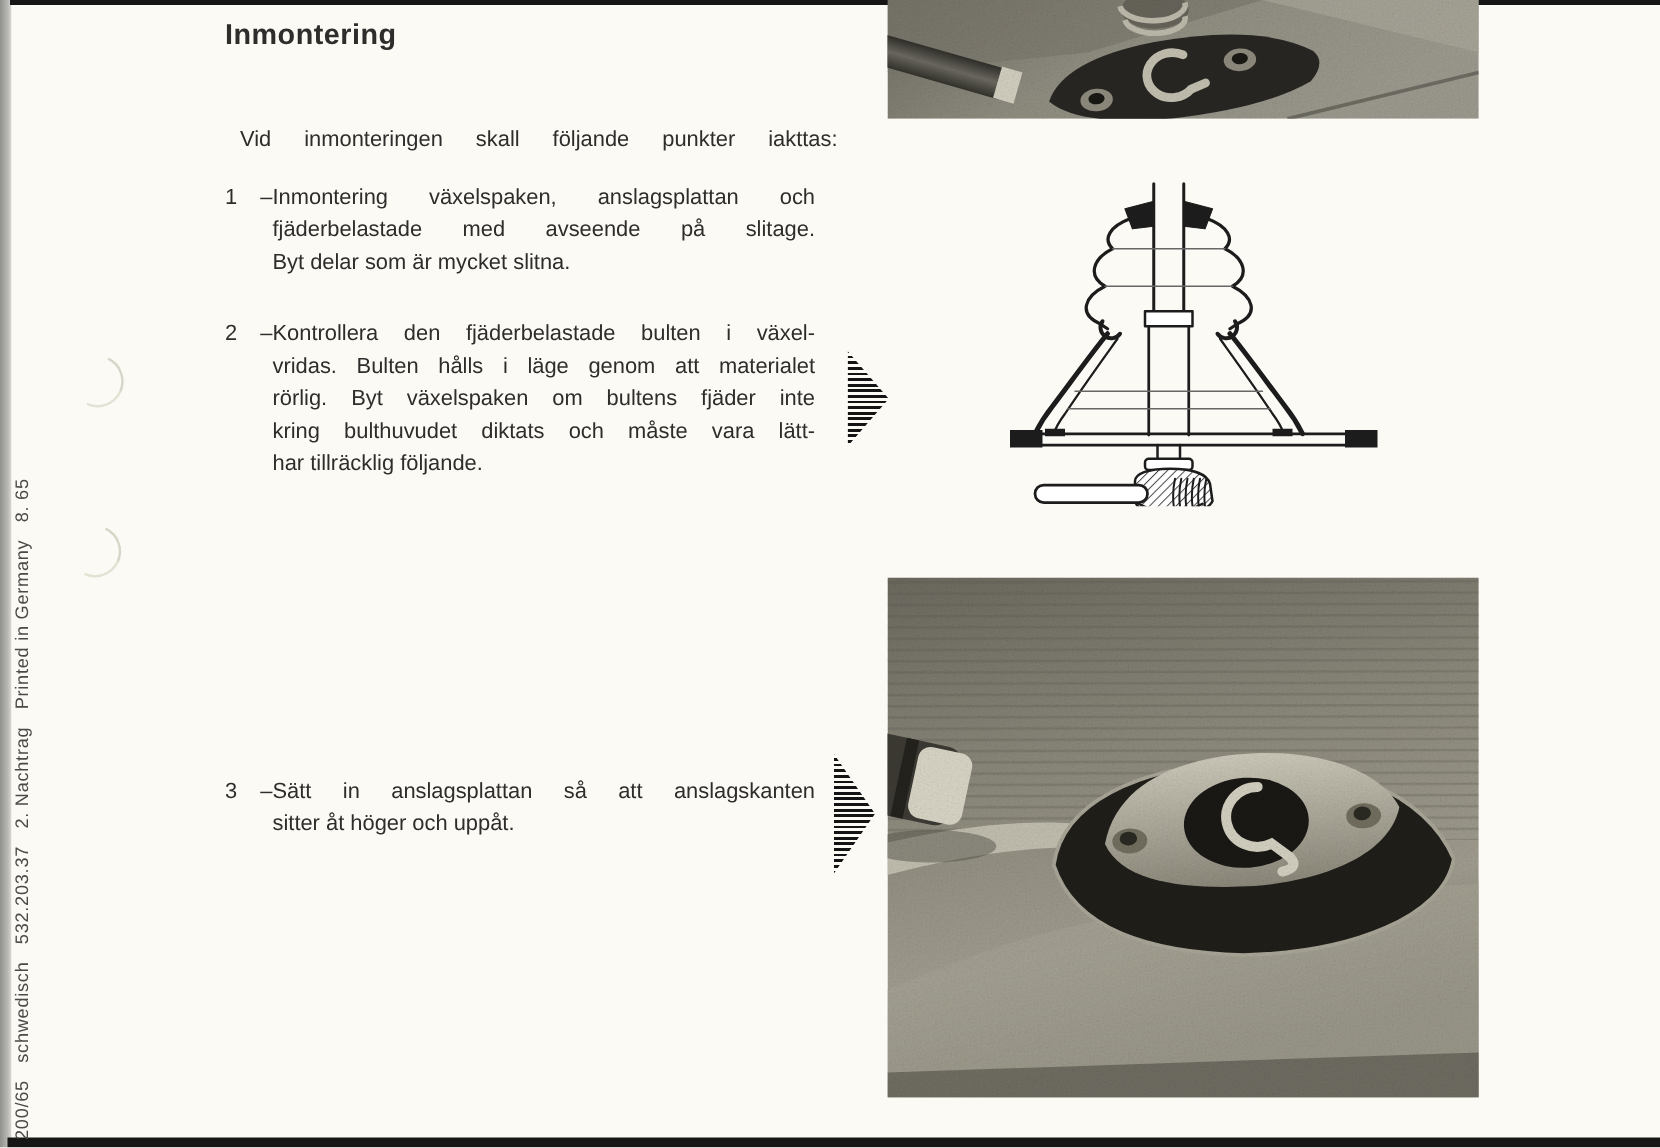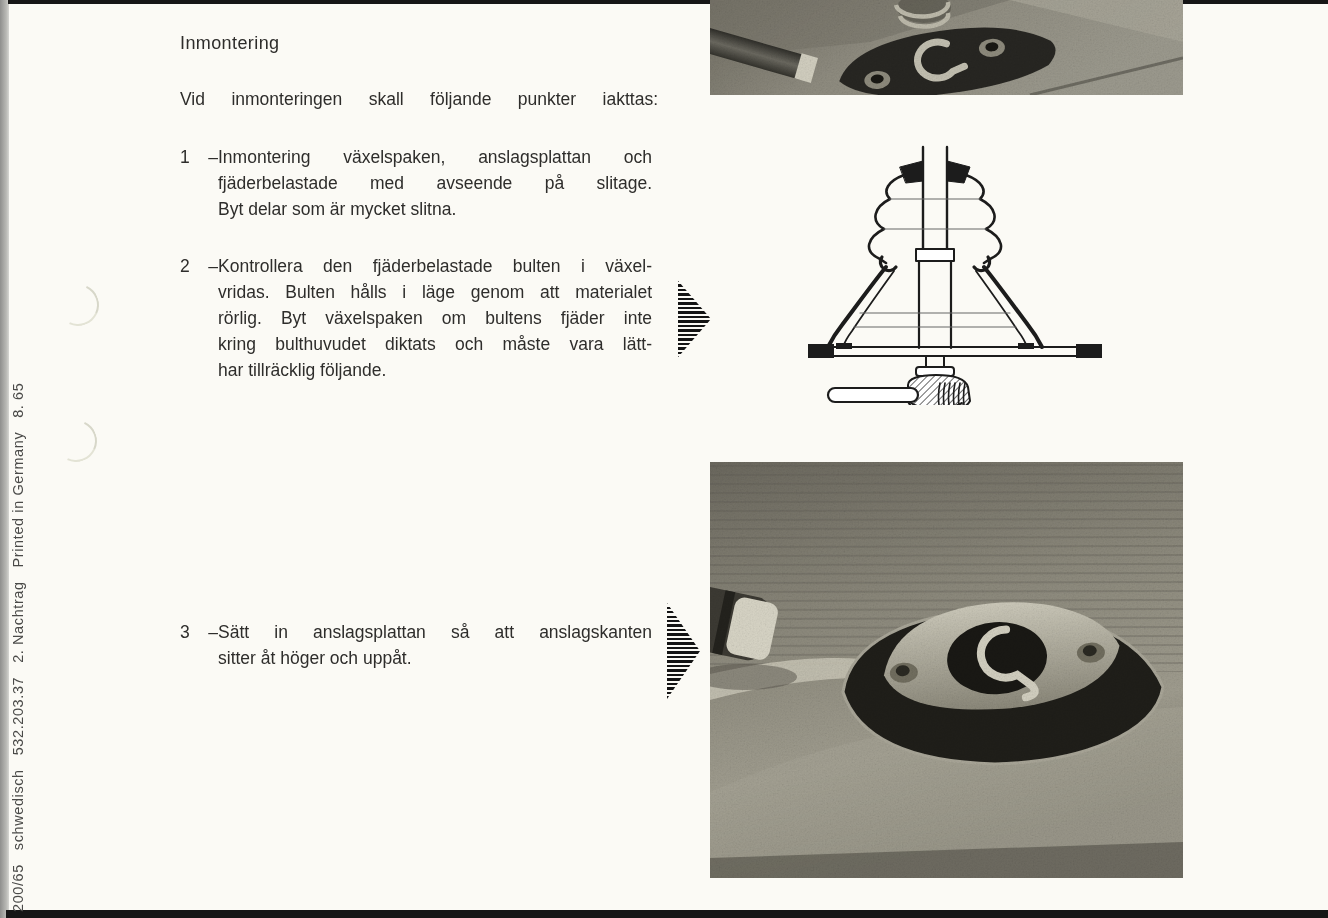--- a/index.html
+++ b/index.html
@@ -15,23 +15,23 @@
   .punch{position:absolute;width:38px;height:38px;border-radius:50%;
          border:2.5px solid transparent;border-right-color:#d7d7c9;border-bottom-color:#e3e3d5;
          transform:rotate(-20deg);}
   .punch.p1{left:57px;top:284px;}
   .punch.p2{left:55px;top:420px;}
   
   .imprint{position:absolute;left:10px;top:380px;height:532px;width:24px;
            writing-mode:vertical-rl;transform:rotate(180deg);
            font-size:14.5px;letter-spacing:.6px;color:#4a4a48;white-space:pre;}
   
-  .heading{position:absolute;left:180px;top:33px;margin:0;
-           font-size:18px;font-weight:400;letter-spacing:.4px;}
-  .intro{position:absolute;left:180px;top:86px;width:478px;margin:0;
+  .heading{position:absolute;left:180px;top:14px;margin:0;
+           font-size:23px;font-weight:700;letter-spacing:.4px;}
+  .intro{position:absolute;left:180px;top:86px;width:478px;margin:12px;
          font-size:17.5px;line-height:26px;}
   .just{text-align:justify;text-align-last:justify;}
   .item{position:absolute;left:180px;width:474px;display:flex;}
   .marker{width:38px;flex:0 0 38px;display:flex;justify-content:space-between;
           font-size:17.5px;line-height:26px;padding-right:0;}
   .lines{width:434px;flex:0 0 434px;font-size:17.5px;line-height:26px;}
   .ln{min-height:26px;}
   
   .arrow{position:absolute;clip-path:polygon(0 1%,100% 50%,0 99%);
          background:repeating-linear-gradient(180deg,#141414 0 2.2px,rgba(0,0,0,0) 2.2px 4.5px);}

